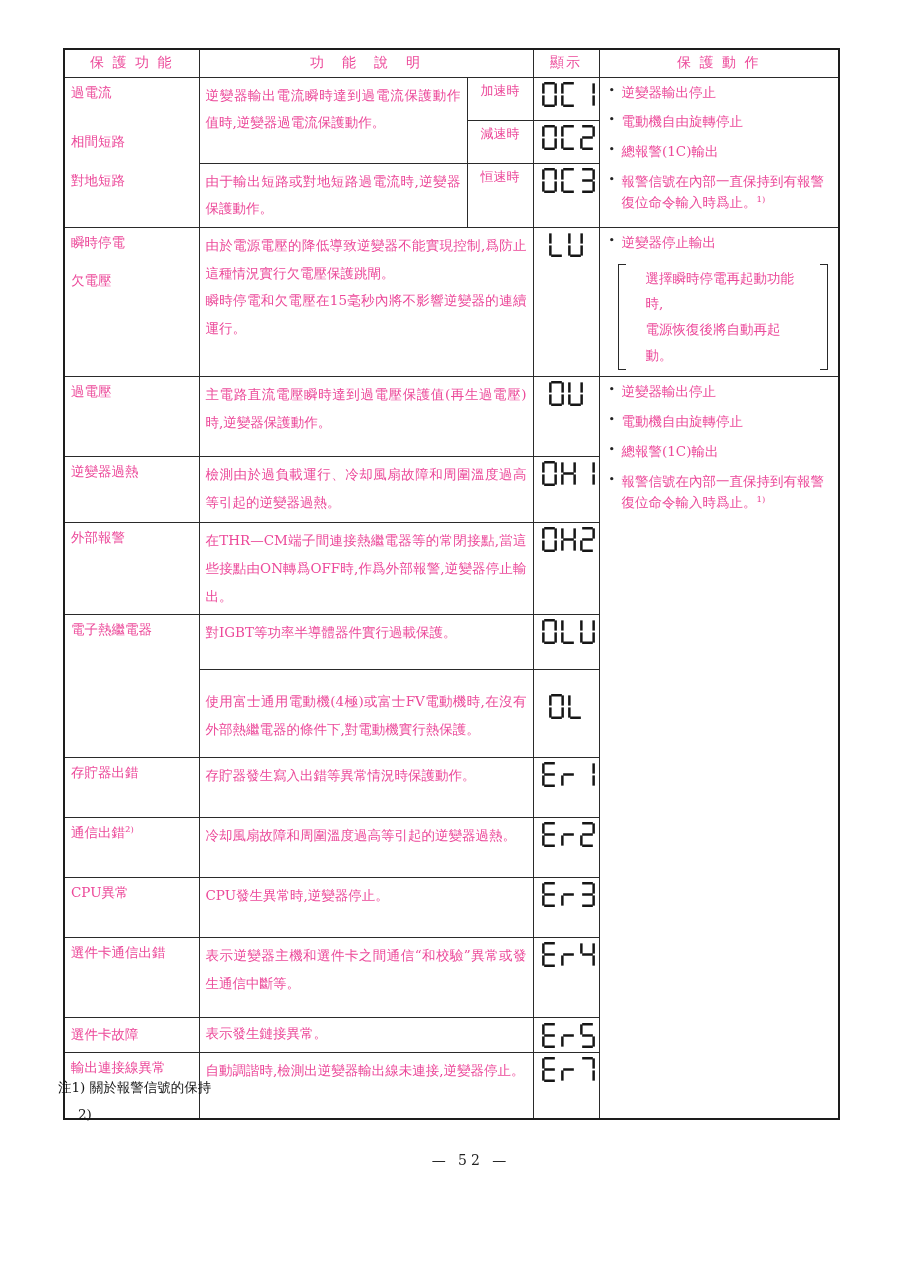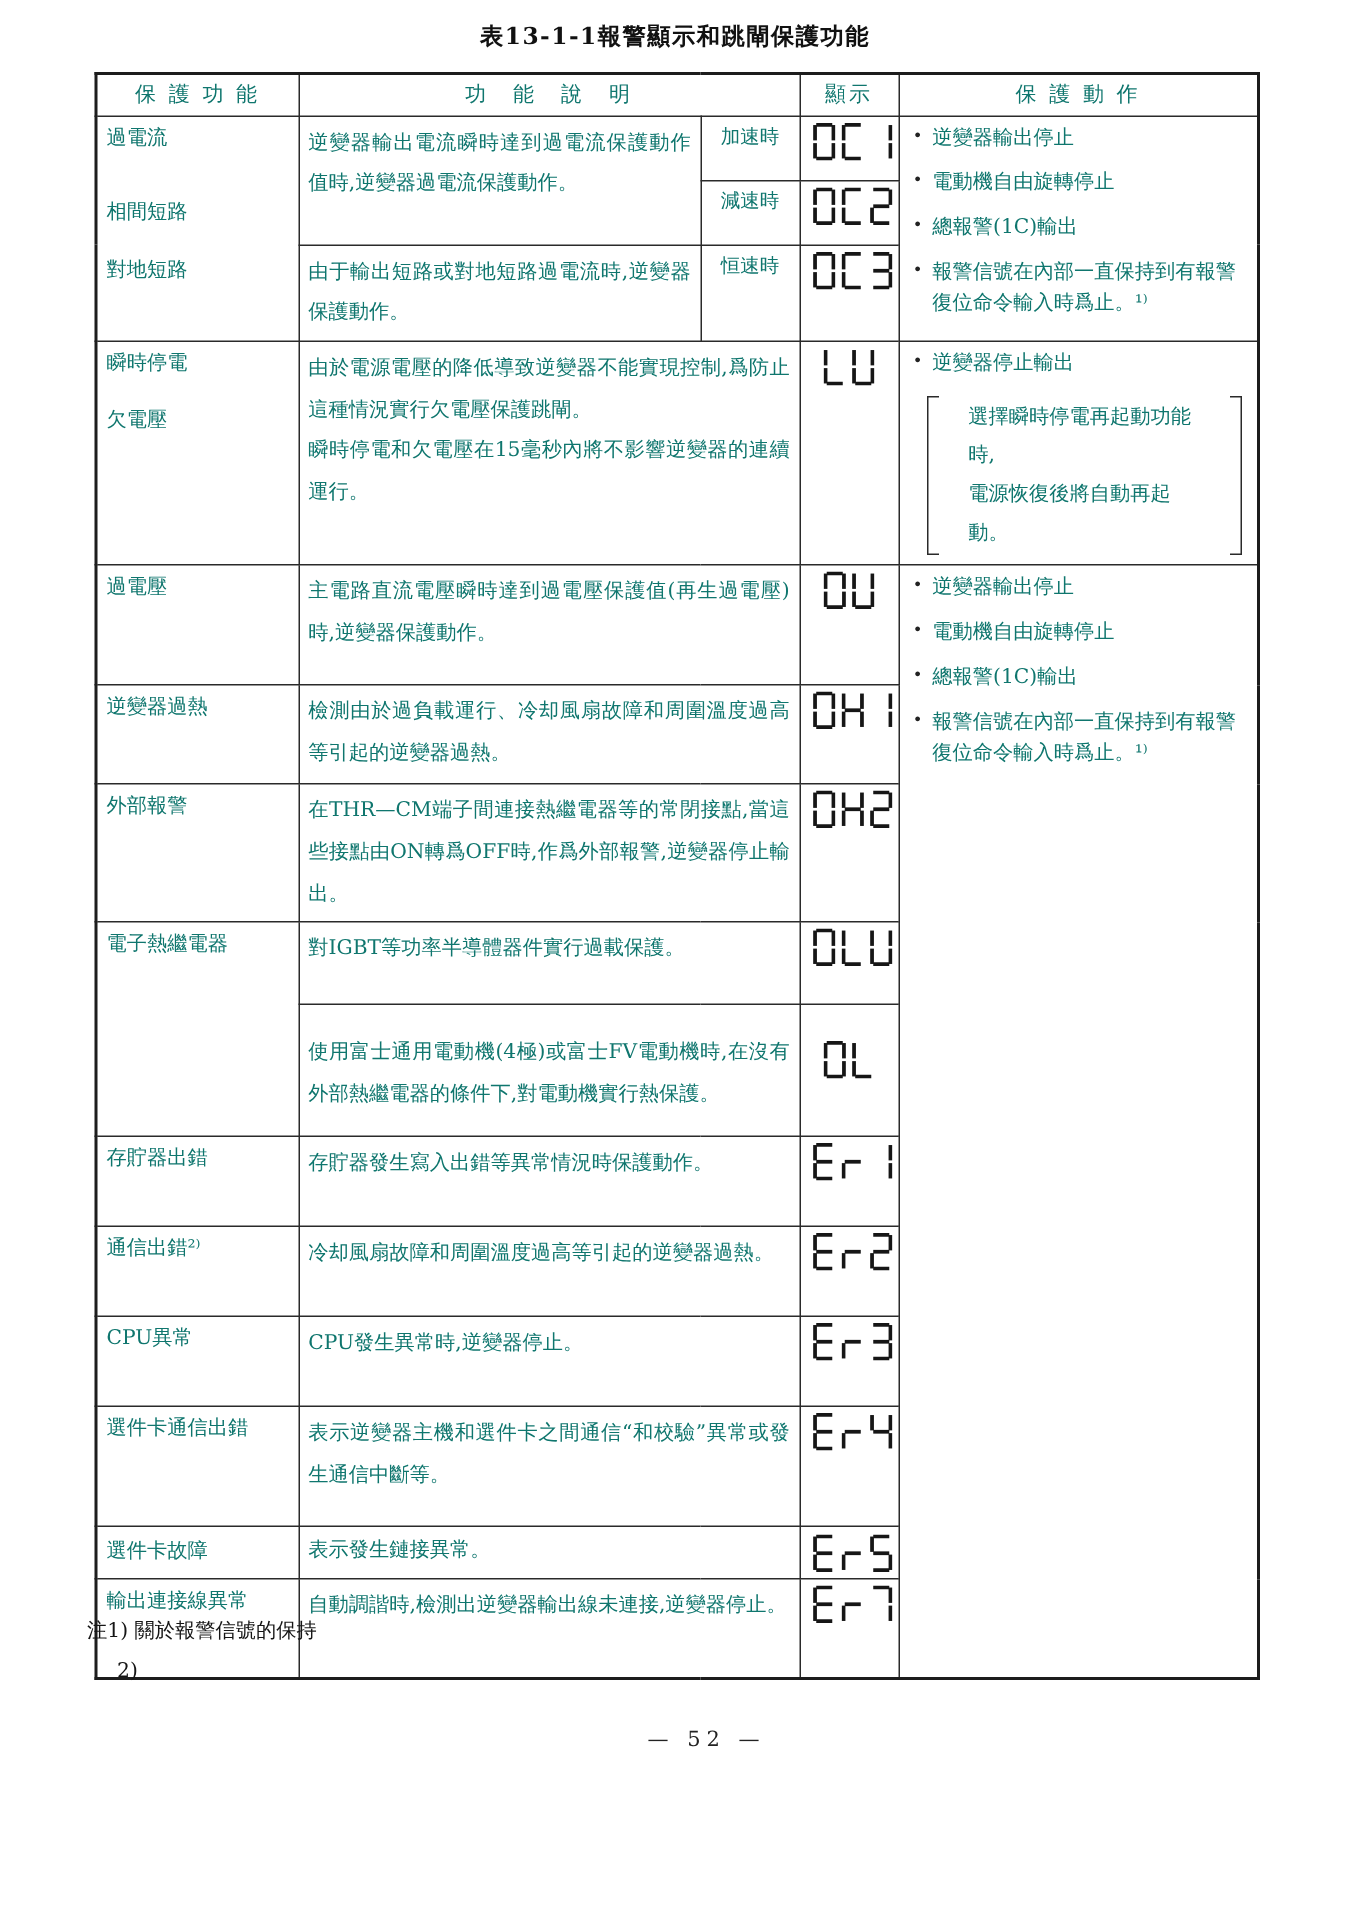--- a/index.html
+++ b/index.html
@@ -8,21 +8,21 @@
     font-family:"DejaVu Serif","Liberation Serif",serif;
     color:#1b1b1b;overflow:hidden;
   }
   .title{
     position:absolute;top:14px;left:0;width:900px;text-align:center;
     font-size:15.5px;font-weight:bold;letter-spacing:1px;color:#111;
   }
   table.main{
     position:absolute;left:63px;top:48px;width:775px;
     border-collapse:collapse;table-layout:fixed;
-    font-size:13.5px;color:#0f766e;
+    font-size:13.5px;color:#ec4899;
   }
   table.main td{
     border:1.6px solid #2a2a2a;vertical-align:top;
     padding:4px 6px;overflow:hidden;
   }
   table.main{border:2.5px solid #1d1d1d;}
   td.hdr{
     text-align:center;vertical-align:middle;font-size:14px;
     letter-spacing:2px;padding:2px;white-space:nowrap;
   }
@@ -66,21 +66,20 @@
   .pagenum{
     position:absolute;top:1152px;left:0;width:900px;text-align:center;
     font-size:14px;letter-spacing:4px;color:#222;padding-left:21px;
   }
 </style>
 </head>
 <body>
 
 <div class="page">
 
-  <div class="title">表13-1-1報警顯示和跳閘保護功能</div>
 
   <table class="main">
     <colgroup>
       <col style="width:135px">
         <col style="width:268px">
         <col style="width:66px">
       <col style="width:66px">
         <col style="width:240px">
     </colgroup>
 

